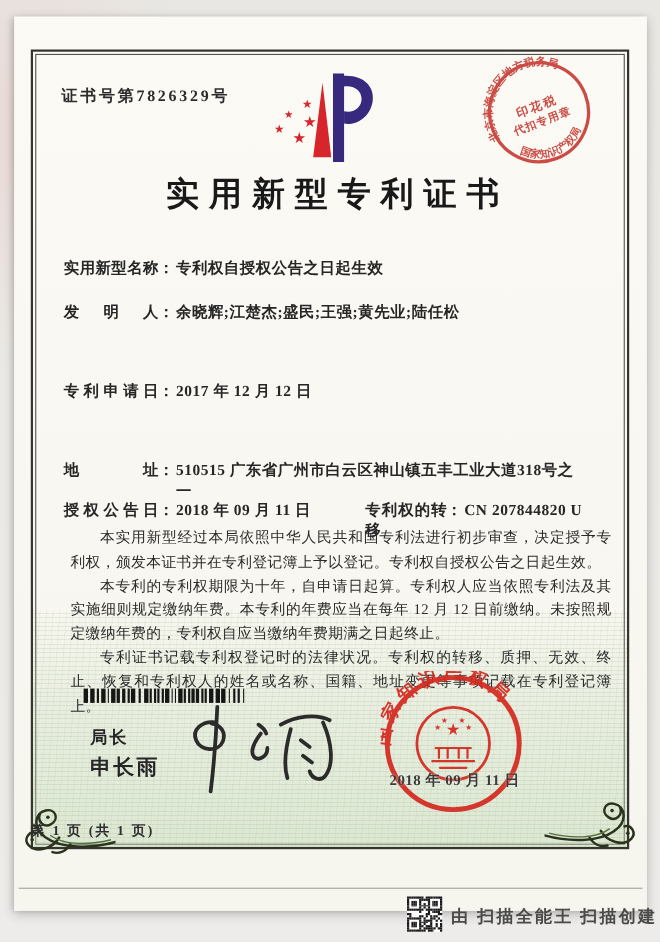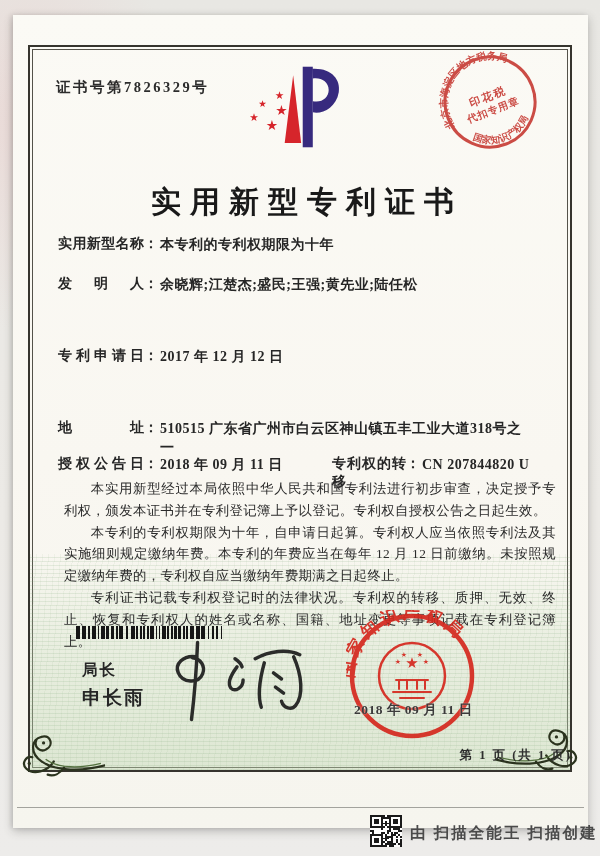--- a/index.html
+++ b/index.html
@@ -24,21 +24,21 @@
     background:
       repeating-linear-gradient(0deg, rgba(120,165,115,.16) 0 1px, rgba(120,165,115,0) 1px 4px),
       repeating-linear-gradient(94deg, rgba(120,160,110,.08) 0 1px, rgba(120,160,110,0) 1px 6px),
       linear-gradient(180deg, rgba(190,214,178,0) 0%, rgba(193,216,181,.28) 45%, rgba(186,211,172,.42) 100%);
   }
   .page-edge-line{position:absolute;left:17px;top:807px;width:567px;height:0;border-top:1.5px solid #8f8e88;opacity:.8;}
 
   .cert-no{position:absolute;left:56px;top:78px;font-size:14.5px;font-weight:700;color:#2c2c2c;letter-spacing:2.5px;text-align:center;}
   .logo{position:absolute;left:237px;top:54px;width:106px;height:106px;}
   .title{position:absolute;left:14px;right:0;top:156px;text-align:center;
-    font-size:30px;font-weight:700;color:#191919;letter-spacing:9px;margin-top:26px;}
+    font-size:30px;font-weight:700;color:#191919;letter-spacing:9px;}
 
   .row{position:absolute;left:58px;right:50px;font-size:14px;font-weight:700;color:#262626;}
   .row .lbl{display:inline-block;width:86px;text-align:justify;text-align-last:justify;vertical-align:top;}
   .row .colon{display:inline-block;width:16px;vertical-align:top;}
   .row .val{display:inline-block;vertical-align:top;letter-spacing:.5px;max-width:400px;line-height:19px;}
   .r1{top:235px}.r2{top:275px}.r3{top:313px}.r4{top:347px}.r5{top:379px}.r6{top:419px}.r7{top:455px}
   .row .grp2{position:absolute;left:274px;top:0;}
   .row .grp2 .lbl{width:74px;}
 
   .paras{position:absolute;left:64px;top:478px;width:492px;color:#2b2b2b;}
@@ -49,21 +49,21 @@
 
   .officer-title{position:absolute;left:82px;top:660px;font-size:15.5px;font-weight:700;color:#262626;letter-spacing:2px;}
   .officer-name{position:absolute;left:82px;top:685px;font-size:19px;font-weight:700;color:#262626;letter-spacing:2px;}
   .signature{position:absolute;left:150px;top:632px;width:172px;height:94px;opacity:.92;}
 
   .grant-seal{position:absolute;left:346px;top:610px;width:132px;height:132px;opacity:.92;}
   .seal-date{position:absolute;left:354px;top:701px;font-size:13.5px;font-weight:700;color:#3b3b3b;letter-spacing:.5px;text-shadow:0 0 2px rgba(250,248,242,.7);}
 
   .tax-stamp{position:absolute;left:438px;top:50px;width:104px;height:104px;transform:rotate(-21deg);opacity:.88;}
 
-  .footer{position:absolute;left:28px;width:544px;top:747px;text-align:right;font-size:12.5px;font-weight:700;color:#2e2e2e;letter-spacing:2px;}
+  .footer{position:absolute;left:28px;width:544px;top:747px;text-align:left;font-size:12.5px;font-weight:700;color:#2e2e2e;letter-spacing:2px;}
 
   .fl{position:absolute;width:86px;height:68px;}
   .fl-left{left:19px;top:712px;}
   .fl-right{left:495px;top:706px;transform:scaleX(-1);}
 
   .qr{position:absolute;left:370px;top:815px;width:32px;height:32px;background:#fdfdfd;
     display:grid;grid-template-columns:repeat(17,1fr);grid-template-rows:repeat(17,1fr);}
   .qr i{background:transparent;}
   .qr i.on{background:#1a1a1a;}
   .scan-caption{position:absolute;left:410px;top:823px;font-size:15.5px;color:#4a4a4a;letter-spacing:2px;font-weight:600;
@@ -129,21 +129,21 @@
     <text font-size="9.5" fill="#c5352e" font-weight="700">
       <textPath href="#arcB" startOffset="2">国家知识产权局</textPath>
     </text>
     <text x="0" y="-2" font-size="11" fill="#c5352e" font-weight="700" text-anchor="middle" letter-spacing="2">印花税</text>
     <text x="0" y="12" font-size="10" fill="#c5352e" font-weight="700" text-anchor="middle" letter-spacing="1">代扣专用章</text>
   </svg>
 
   <div class="title">实用新型专利证书</div>
 
   <div class="row r1">
-    <span class="lbl">实用新型名称</span><span class="colon">：</span><span class="val">本专利的专利权期限为十年</span>
+    <span class="lbl">实用新型名称</span><span class="colon">：</span><span class="val">专利权自授权公告之日起生效</span>
   </div>
   <div class="row r2">
     <span class="lbl">发明人</span><span class="colon">：</span><span class="val">余晓辉;江楚杰;盛民;王强;黄先业;陆任松</span>
   </div>
   <div class="row r4">
     <span class="lbl">专利申请日</span><span class="colon">：</span><span class="val">2017 年 12 月 12 日</span>
   </div>
   <div class="row r6">
     <span class="lbl">地址</span><span class="colon">：</span><span class="val"><div>510515 广东省广州市白云区神山镇五丰工业大道318号之</div><div>一</div></span>
   </div>

